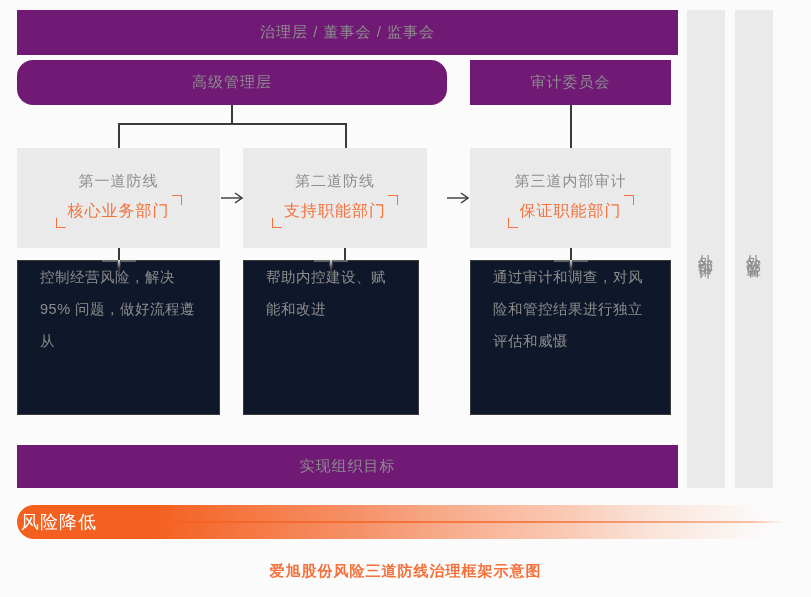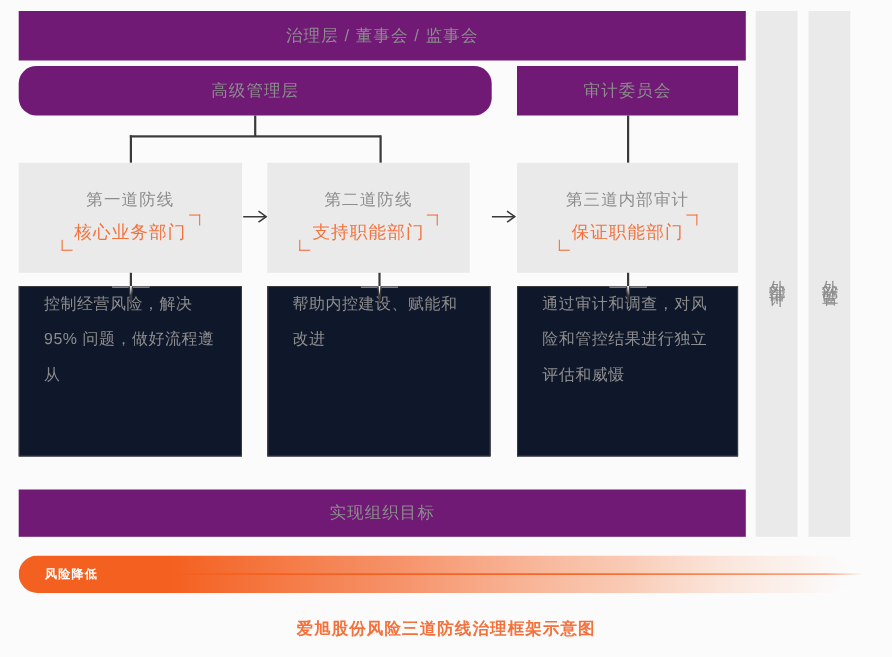--- a/index.html
+++ b/index.html
@@ -132,21 +132,21 @@
   .desc-box {
     top: 260px;
     height: 155px;
     border: 1px solid #3a3a3a;
     background: #0f172a;
     box-sizing: border-box;
     display: flex;
     padding: 0 22px;
   }
   #desc-box-1 { left: 17px;  width: 203px; }
-  #desc-box-2 { left: 243px; width: 203px; }
+  #desc-box-2 { left: 243px; width: 176px; }
   #desc-box-3 { left: 470px; width: 201px; }
   .desc-text {
     color: #8d8d8d;
     font-size: 14.5px;
     line-height: 32px;
     letter-spacing: 0.5px;
   }
   
   .notch {
     position: absolute;
@@ -174,25 +174,25 @@
     left: 17px; top: 505px;
     width: 770px; height: 34px;
   }
   #risk-bar-shape {
     position: absolute;
     left: 0; top: 0;
     width: 770px; height: 34px;
   }
   #risk-label {
     position: absolute;
-    left: 24px; top: 50%;
+    left: 4px; top: 50%;
     transform: translateY(-50%);
     color: #ffffff;
-    font-size: 11px;
-    font-weight: bold;
+    font-size: 18px;
+    font-weight: normal;
     letter-spacing: 1px;
     white-space: nowrap;
   }
 
   
   #caption {
     left: 0; top: 562px;
     width: 811px;
     text-align: center;
     color: #f4713b;

